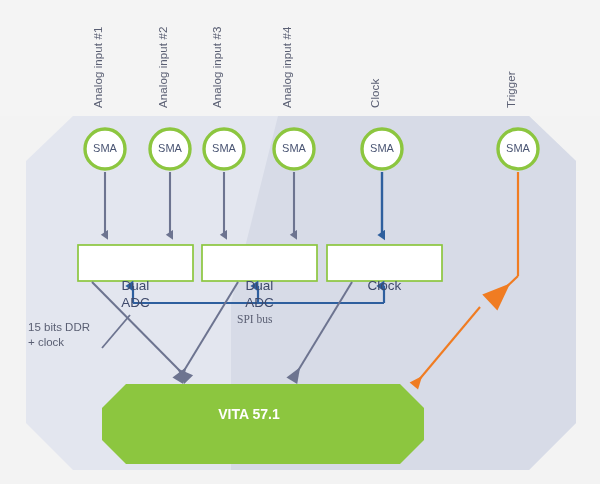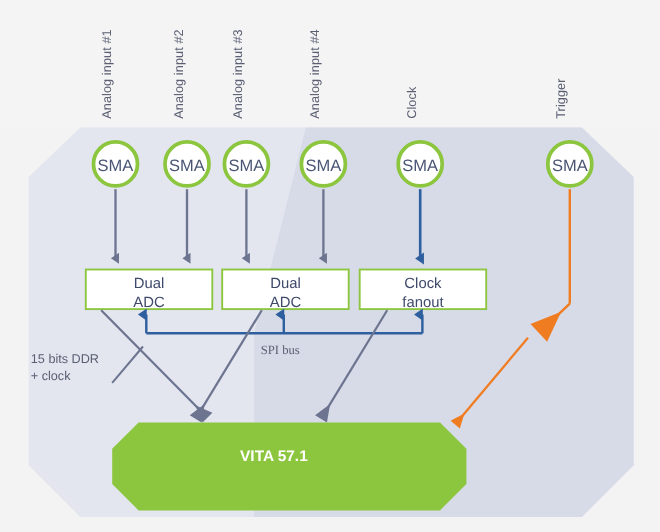--- a/index.html
+++ b/index.html
@@ -27,34 +27,35 @@
     writing-mode: vertical-rl;
     transform: rotate(180deg);
     transform-origin: center;
     font-size: 11.5px;
     color: #5a5f73;
     letter-spacing: 0.1px;
     white-space: nowrap;
   }
   .sma-label {
     position: absolute;
-    font-size: 15px;
+    font-size: 11px;
     color: #4a5573;
     text-align: center;
     width: 46px;
     line-height: 1;
     pointer-events: none;
   }
   .boxlabel {
     position: absolute;
     text-align: center;
     font-size: 13.5px;
     color: #3f4a6b;
     line-height: 17px;
     pointer-events: none;
+    margin-top: 28px;
   }
   .fmc-label {
     position: absolute;
     text-align: center;
     color: #ffffff;
     font-size: 14px;
     font-weight: bold;
     line-height: 19px;
     pointer-events: none;
   }
@@ -155,21 +156,20 @@
   <div class="boxlabel" style="left:78px; top:249px; width:115px;">
     <div>Dual</div>
     <div>ADC</div>
   </div>
   <div class="boxlabel" style="left:202px; top:249px; width:115px;">
     <div>Dual</div>
     <div>ADC</div>
   </div>
   <div class="boxlabel" style="left:327px; top:249px; width:115px;">
     <div>Clock</div>
-    <div>fanout</div>
   </div>
 
   <div class="plainlabel" style="left:237px; top:312px;font-family:Liberation Serif, serif;">SPI bus</div>
   <div class="plainlabel" style="left:28px; top:320px;">15 bits DDR
 + clock</div>
 
   <div class="fmc-label" style="left:102px; top:405px; width:294px;">
     <div>VITA 57.1</div>
   </div>
 

